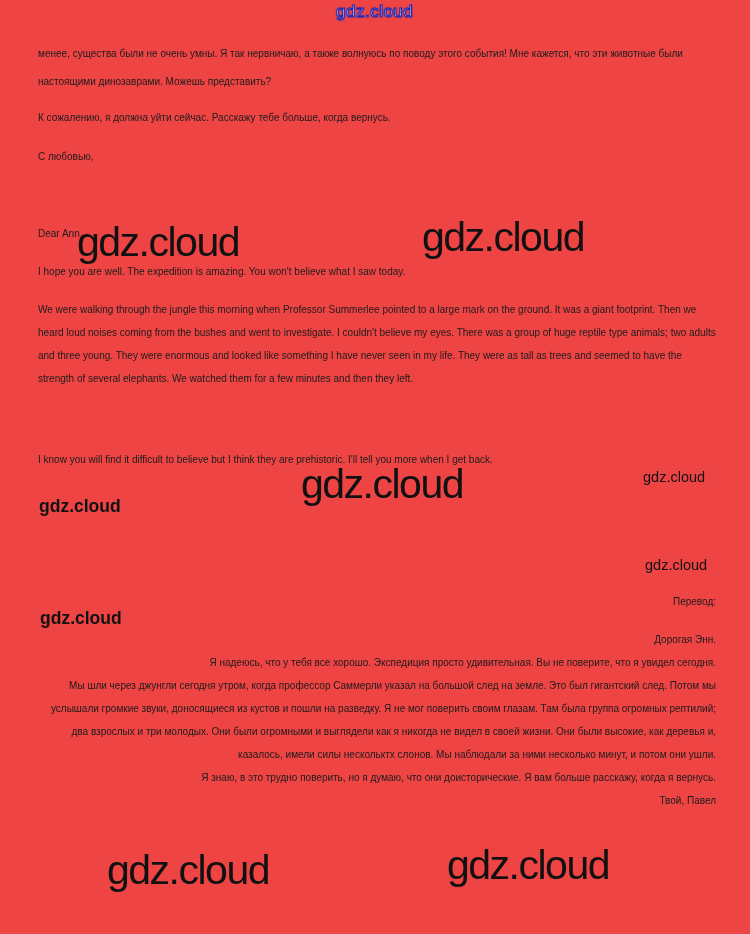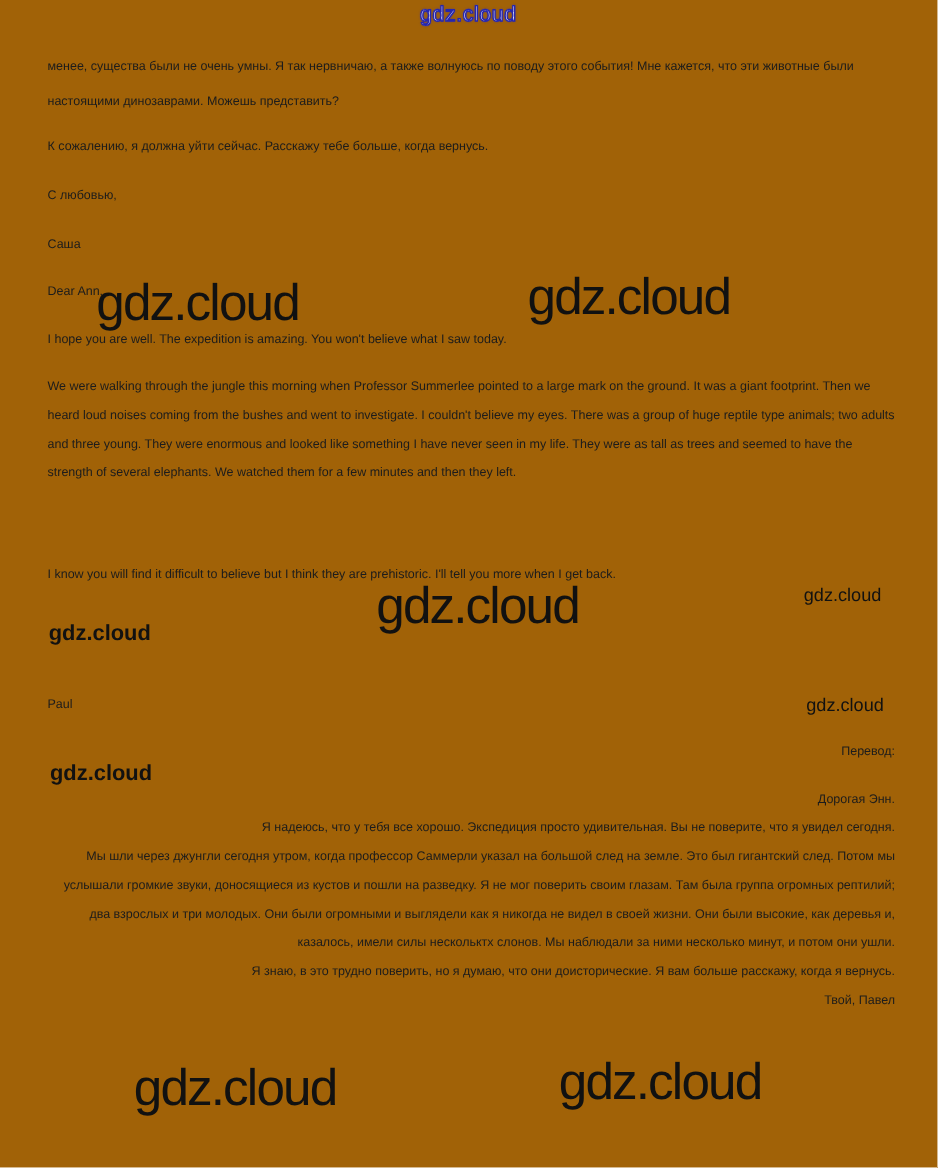--- a/index.html
+++ b/index.html
@@ -5,21 +5,21 @@
   * { margin: 0; padding: 0; box-sizing: border-box; }
   html, body {
     width: 750px; height: 934px;
     background: #ffffff;
     font-family: "Liberation Sans", "DejaVu Sans", sans-serif;
   }
   .page {
     position: relative;
     width: 750px; height: 934px;
     overflow: hidden;
-    background: #a16207;
+    background: #ef4444;
     color: #1c1c1c;
   }
   
   .b {
     position: absolute;
     left: 38px;
     width: 678px;
     font-size: 10px;
     line-height: 23px;
     color: #1c1c1c;
@@ -77,27 +77,25 @@
   <div class="wm wm-small wm4">gdz.cloud</div>
   <div class="wm wm-med wm5">gdz.cloud</div>
   <div class="wm wm-small wm6">gdz.cloud</div>
   <div class="wm wm-med wm7">gdz.cloud</div>
   <div class="wm wm-big wm8">gdz.cloud</div>
   <div class="wm wm-big wm9">gdz.cloud</div>
 
   <p class="b lh28" style="top:40px">менее, существа были не очень умны. Я так нервничаю, а также волнуюсь по поводу этого события! Мне кажется, что эти животные были настоящими динозаврами. Можешь представить?</p>
   <p class="b" style="top:106px">К сожалению, я должна уйти сейчас. Расскажу тебе больше, когда вернусь.</p>
   <p class="b" style="top:145px">С любовью,</p>
-  <p class="b" style="top:184px">Саша</p>
 
   <p class="b" style="top:260px">I hope you are well. The expedition is amazing. You won't believe what I saw today.</p>
   <p class="b" style="top:222px">Dear Ann,</p>
   <p class="b" style="top:298px">We were walking through the jungle this morning when Professor Summerlee pointed to a large mark on the ground. It was a giant footprint. Then we heard loud noises coming from the bushes and went to investigate. I couldn't believe my eyes. There was a group of huge reptile type animals; two adults and three young. They were enormous and looked like something I have never seen in my life. They were as tall as trees and seemed to have the strength of several elephants. We watched them for a few minutes and then they left.</p>
   <p class="b" style="top:448px">I know you will find it difficult to believe but I think they are prehistoric. I'll tell you more when I get back.</p>
-  <p class="b" style="top:552px">Paul</p>
 
   <p class="b center" style="top:590px">Перевод:</p>
 
   <div class="b transblock" style="top:628px">
     <p>Дорогая Энн.</p>
     <p>Я надеюсь, что у тебя все хорошо. Экспедиция просто удивительная. Вы не поверите, что я увидел сегодня.</p>
     <p>Мы шли через джунгли сегодня утром, когда профессор Саммерли указал на большой след на земле. Это был гигантский след. Потом мы услышали громкие звуки, доносящиеся из кустов и пошли на разведку. Я не мог поверить своим глазам. Там была группа огромных рептилий; два взрослых и три молодых. Они были огромными и выглядели как я никогда не видел в своей жизни. Они были высокие, как деревья и, казалось, имели силы нескольктх слонов. Мы наблюдали за ними несколько минут, и потом они ушли.</p>
     <p>Я знаю, в это трудно поверить, но я думаю, что они доисторические. Я вам больше расскажу, когда я вернусь.</p>
     <p>Твой, Павел</p>
   </div>

